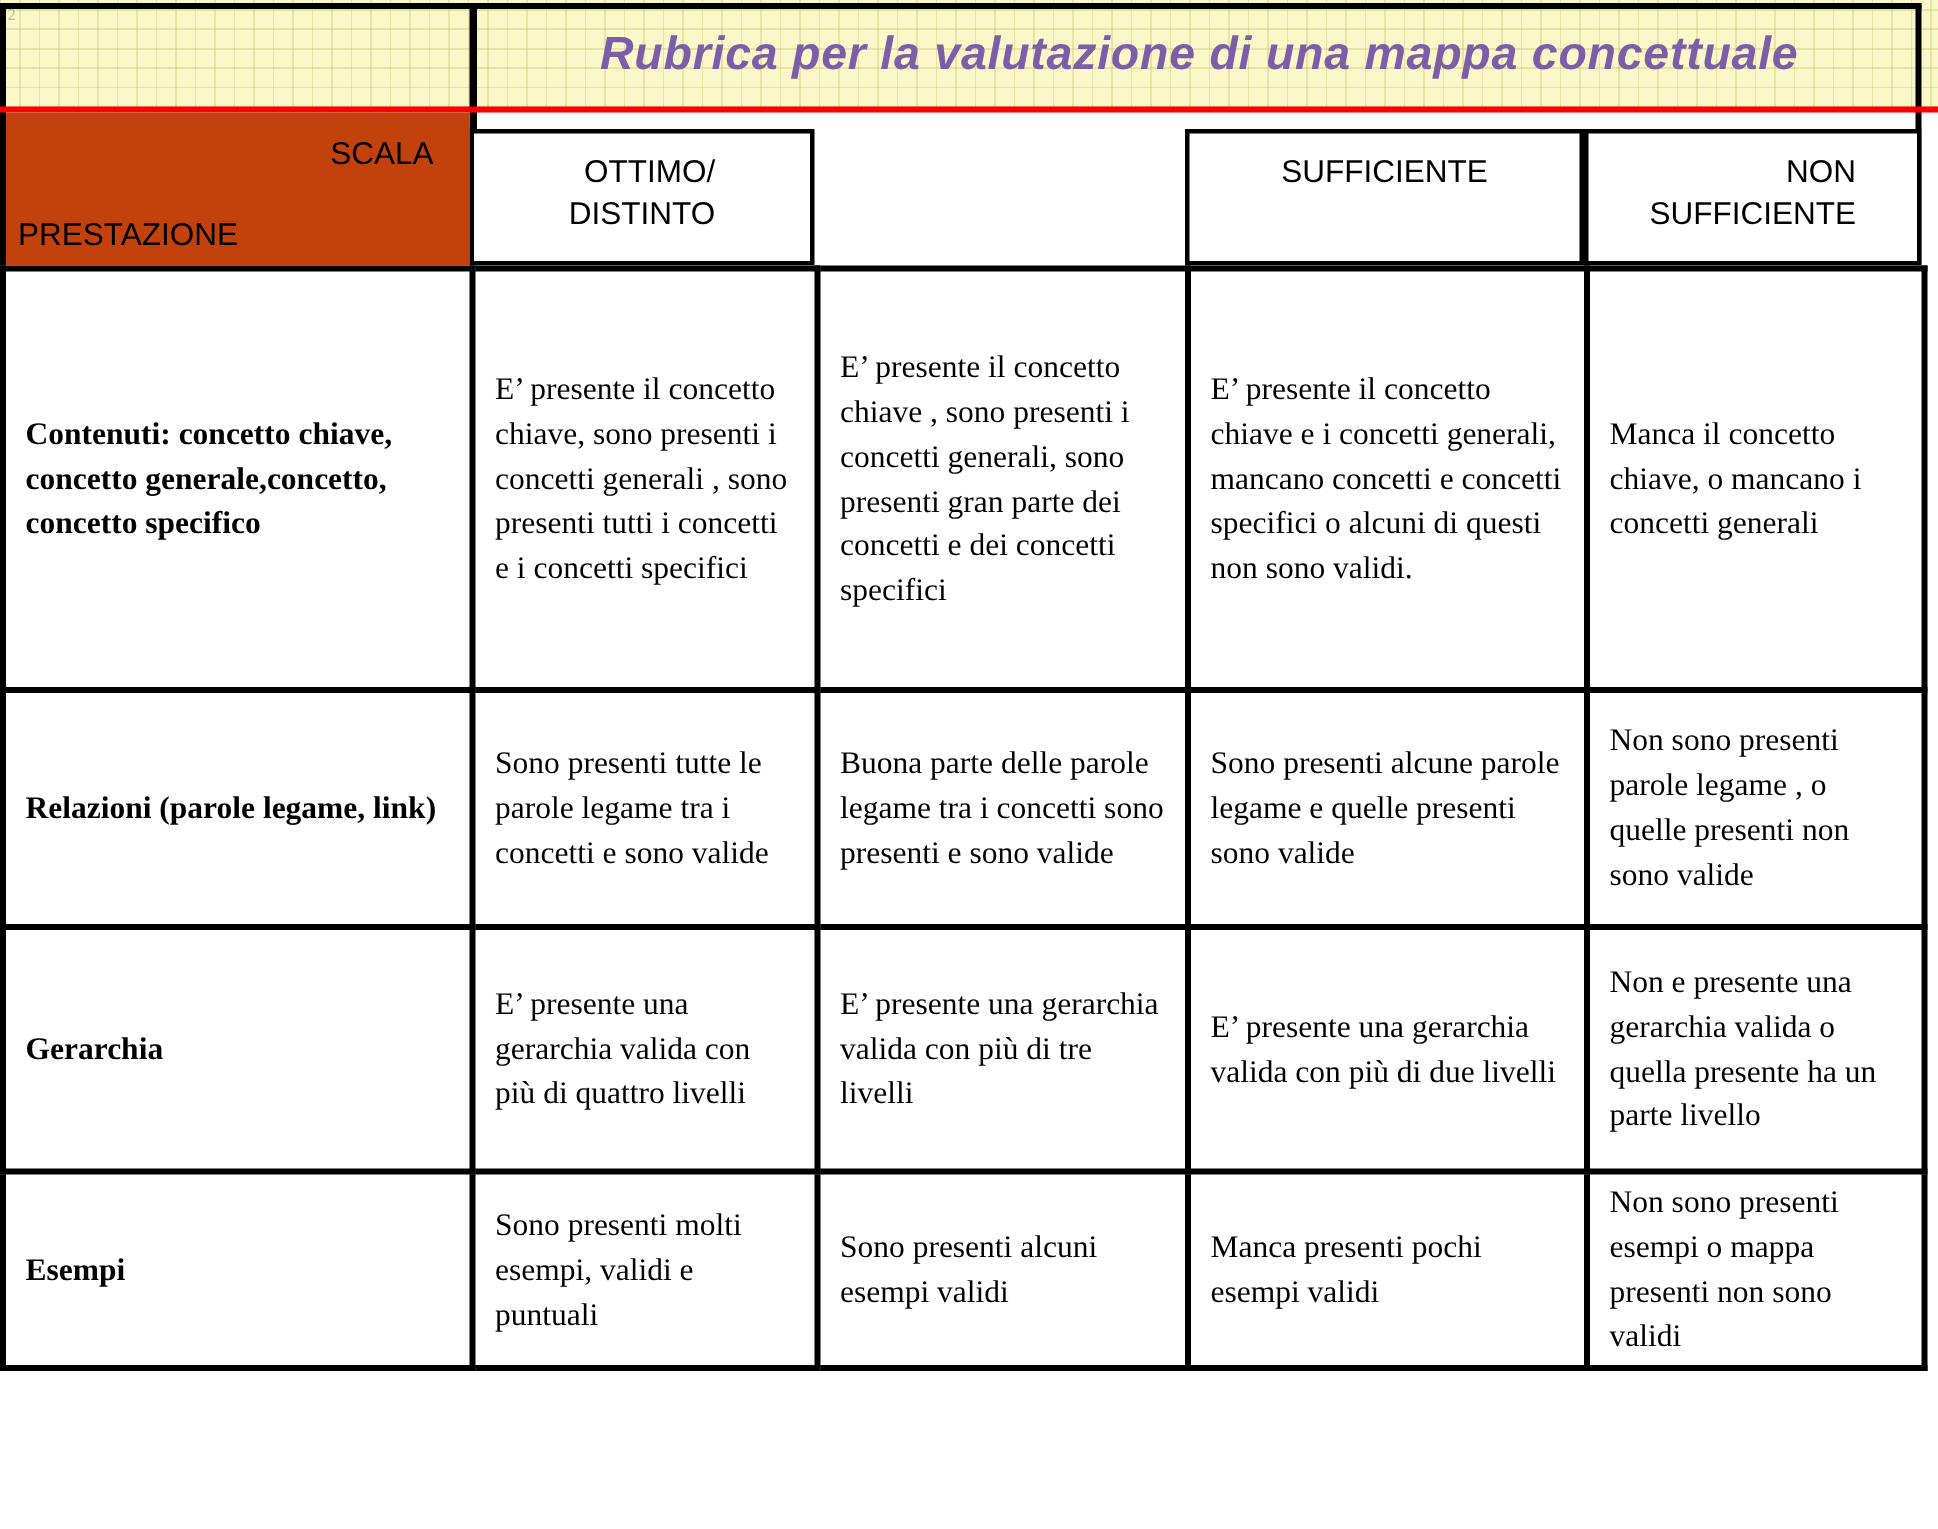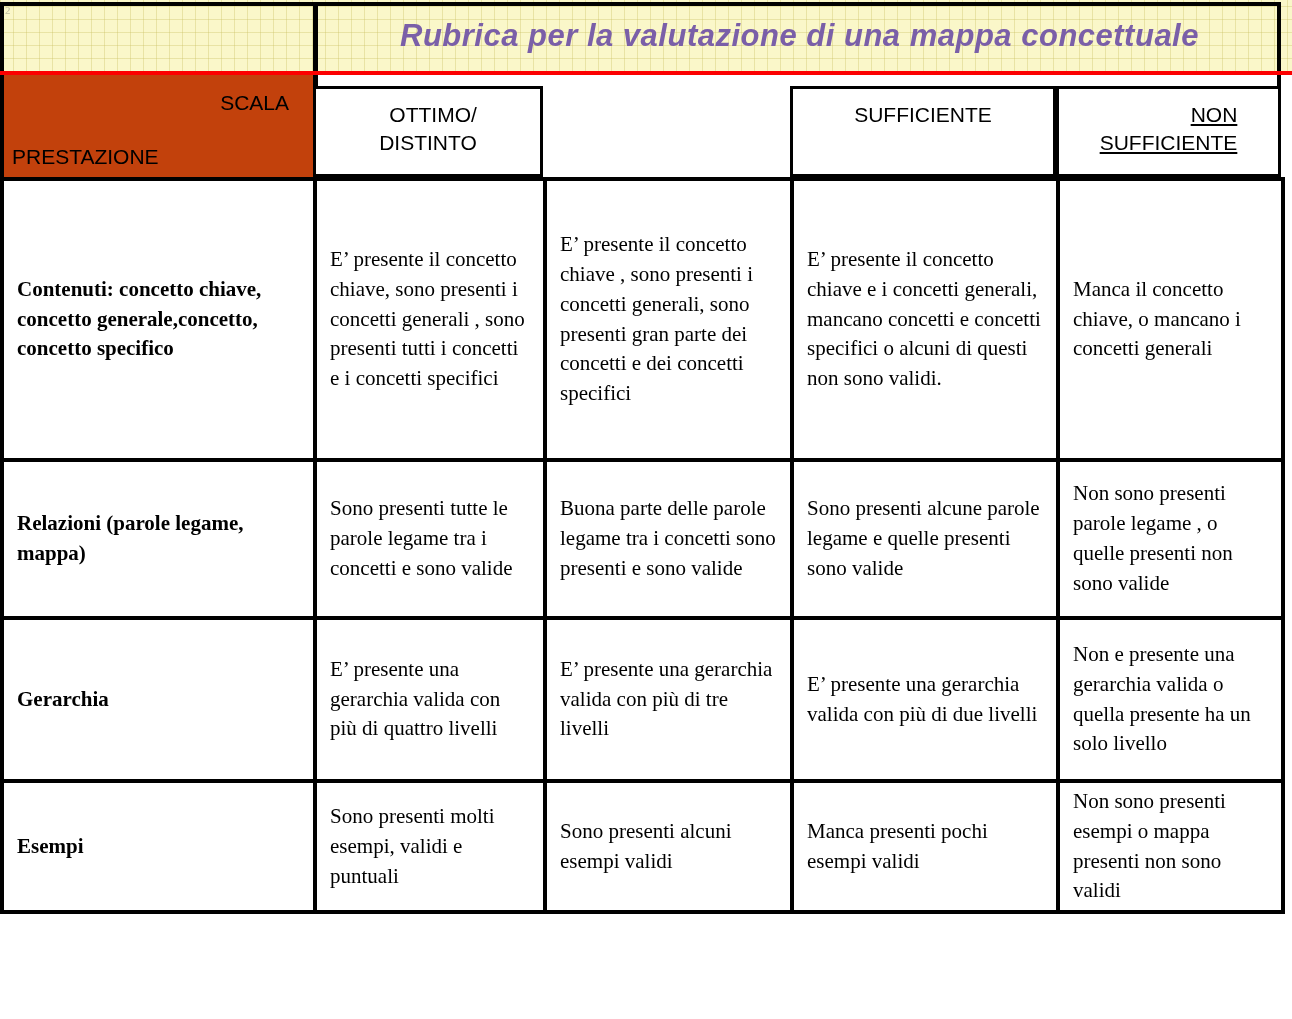--- a/index.html
+++ b/index.html
@@ -44,21 +44,21 @@
   
   .hbox {
     position:absolute; top:86px; height:91px; background:#fff;
     border:3px solid #000; display:flex; align-items:flex-start; justify-content:center;
     text-align:right; font-size:21px; line-height:1.35; color:#000;
     white-space:pre-line; padding-top:12px;
   }
   .h0 { left:313px; width:230px; }
   .h1 { left:543px; width:247px; }
   .h2 { left:790px; width:266px; }
-  .h3 { left:1056px; width:225px;text-decoration:underline; }
+  .h3 { left:1056px; width:225px; }
 
   
   table.rubric {
     position:absolute; left:0; top:177px; width:1281px;
     border-collapse:collapse; table-layout:fixed;
     background:#fff;
   }
   table.rubric td {
     border:4px solid #000; vertical-align:middle;
     padding:4px 12px 4px 13px;
@@ -111,32 +111,32 @@
     </colgroup>
     <tbody>
       <tr class="r0">
         <td class="lbl">Contenuti: concetto chiave, concetto generale,concetto, concetto specifico</td>
         <td>E’ presente il concetto chiave, sono presenti i concetti generali , sono presenti tutti i concetti e i concetti specifici</td>
         <td>E’ presente il concetto chiave , sono presenti i concetti generali, sono presenti gran parte dei concetti e dei concetti specifici</td>
         <td>E’ presente il concetto chiave e i concetti generali, mancano concetti e concetti specifici o alcuni di questi non sono validi.</td>
         <td>Manca il concetto chiave, o mancano i concetti generali</td>
       </tr>
       <tr class="r1">
-        <td class="lbl">Relazioni (parole legame, mappa)</td>
+        <td class="lbl">Relazioni (parole legame, link)</td>
         <td>Sono presenti tutte le parole legame tra i concetti e sono valide</td>
         <td>Buona parte delle parole legame tra i concetti sono presenti e sono valide</td>
         <td>Sono presenti alcune parole legame e quelle presenti sono valide</td>
         <td>Non sono presenti parole legame , o quelle presenti non sono valide</td>
       </tr>
       <tr class="r2">
         <td class="lbl">Gerarchia</td>
         <td>E’ presente una gerarchia valida con più di quattro livelli</td>
         <td>E’ presente una gerarchia valida con più di tre livelli</td>
         <td>E’ presente una gerarchia valida con più di due livelli</td>
-        <td>Non e presente una gerarchia valida o quella presente ha un solo livello</td>
+        <td>Non e presente una gerarchia valida o quella presente ha un parte livello</td>
       </tr>
       <tr class="r4">
         <td class="lbl">Esempi</td>
         <td>Sono presenti molti esempi, validi e puntuali</td>
         <td>Sono presenti alcuni esempi validi</td>
         <td>Manca presenti pochi esempi validi</td>
         <td>Non sono presenti esempi o mappa presenti non sono validi</td>
       </tr>
     </tbody>
   </table>

